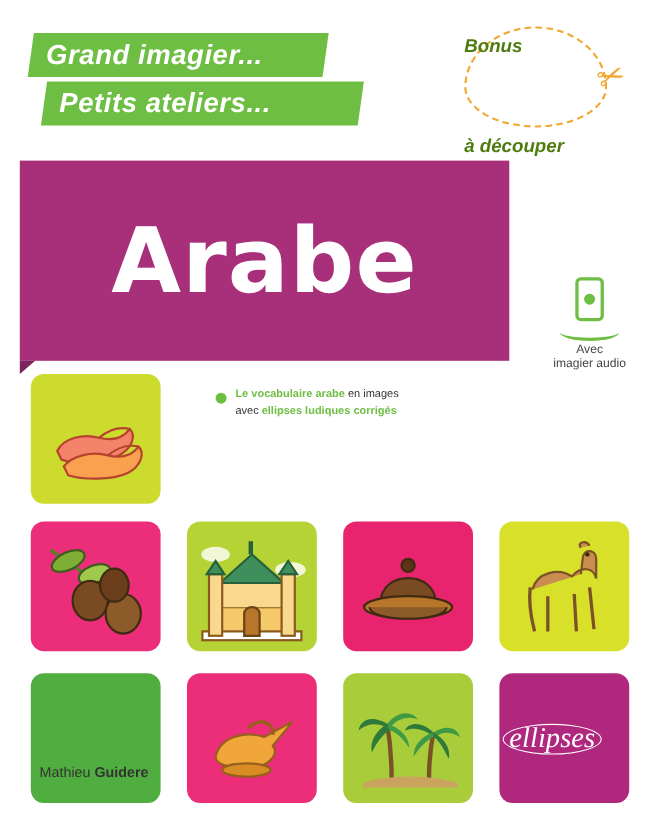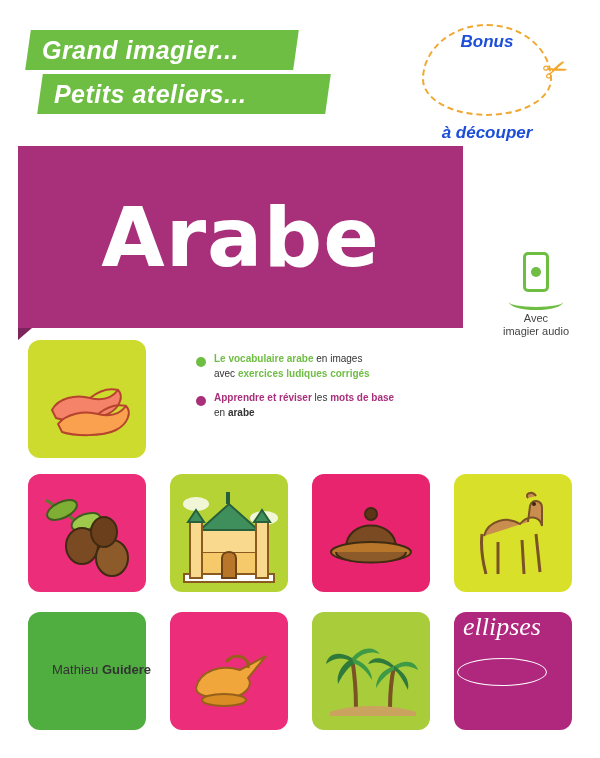--- a/index.html
+++ b/index.html
@@ -48,24 +48,23 @@
   }
   .bonus-dash {
     position: absolute;
     left: 10px; top: 8px;
     width: 130px; height: 92px;
     border: 2px dashed #f0a830;
     border-radius: 50% 50% 50% 50%/60% 60% 40% 40%;
   }
   .bonus-txt {
     position: absolute;
-    color: #1d4ed8;
+    color: #4d7c0f;
     font-weight: bold;
     font-style: italic;
-    text-align: center;
     width: 130px;
     left: 10px;
   }
   .bonus-l1 { top: 16px; font-size: 17px; }
   .bonus-l2 { top: 38px; font-size: 20px; }
   .bonus-l3 { top: 62px; font-size: 17px; margin-top: 45px; }
   .scissors {
     position: absolute;
     right: 4px; top: 36px;
     font-size: 30px;
@@ -174,33 +173,32 @@
   .bg-yellow { background: #d9e02a; }
   .bg-green { background: #4fae3f; }
   .bg-lime2 { background: #a8cc3a; }
   .bg-magenta { background: #b0277e; }
 
   .tile svg { display: block; width: 100%; height: 100%; }
 
   
   .author {
     position: absolute;
-    left: 36px; top: 662px;
+    left: 36px; top: 694px;
     font-size: 13px;
     color: #333;
-    margin-left: 16px;
   }
   .author b { font-weight: bold; }
 
   
   .publisher {
     position: absolute;
     left: 454px; top: 612px;
     width: 96px; height: 118px;
-    display: flex; justify-content: center;
+    display: flex; align-items: center; justify-content: center;
   }
   .publisher .name {
     color: #ffffff;
     font-size: 26px;
     font-style: italic;
     font-family: "Liberation Serif", serif;
     position: relative;
   }
   .publisher .name::after {
     content: "";
@@ -242,28 +240,21 @@
       <div>Avec</div>
       <div>imagier audio</div>
     </div>
   </div>
 
   <div class="bullets">
     <div class="bullet-row">
       <div class="dot green"></div>
       <div>
         <span class="b-green">Le vocabulaire arabe</span><span> en images</span><br>
-        <span>avec </span><span class="b-green">exercices ludiques corrigés</span>
-      </div>
-    </div>
-    <div class="bullet-row">
-      <div class="dot magenta"></div>
-      <div>
-        <span class="b-mag">Apprendre et réviser</span><span> les </span><span class="b-mag">mots de base</span><br>
-        <span>en </span><span class="b-black">arabe</span>
+        <span>avec </span><span class="b-green">ellipses ludiques corrigés</span>
       </div>
     </div>
   </div>
 
   <div class="tile tile-big">
     <svg viewBox="0 0 118 118">
       <path d="M24 70 C30 58 48 54 62 58 C74 61 84 58 90 50 C96 56 92 68 80 74 C66 81 40 82 28 78 Z" fill="#f4836a" stroke="#b5432e" stroke-width="2"></path>
       <path d="M30 84 C38 74 56 70 70 74 C82 77 92 74 98 66 C104 72 100 84 88 90 C74 97 46 96 34 92 Z" fill="#f9a14f" stroke="#b5432e" stroke-width="2"></path>
       <path d="M62 58 C72 50 82 48 90 50" fill="none" stroke="#b5432e" stroke-width="2"></path>
       <path d="M70 74 C80 66 90 64 98 66" fill="none" stroke="#b5432e" stroke-width="2"></path>

